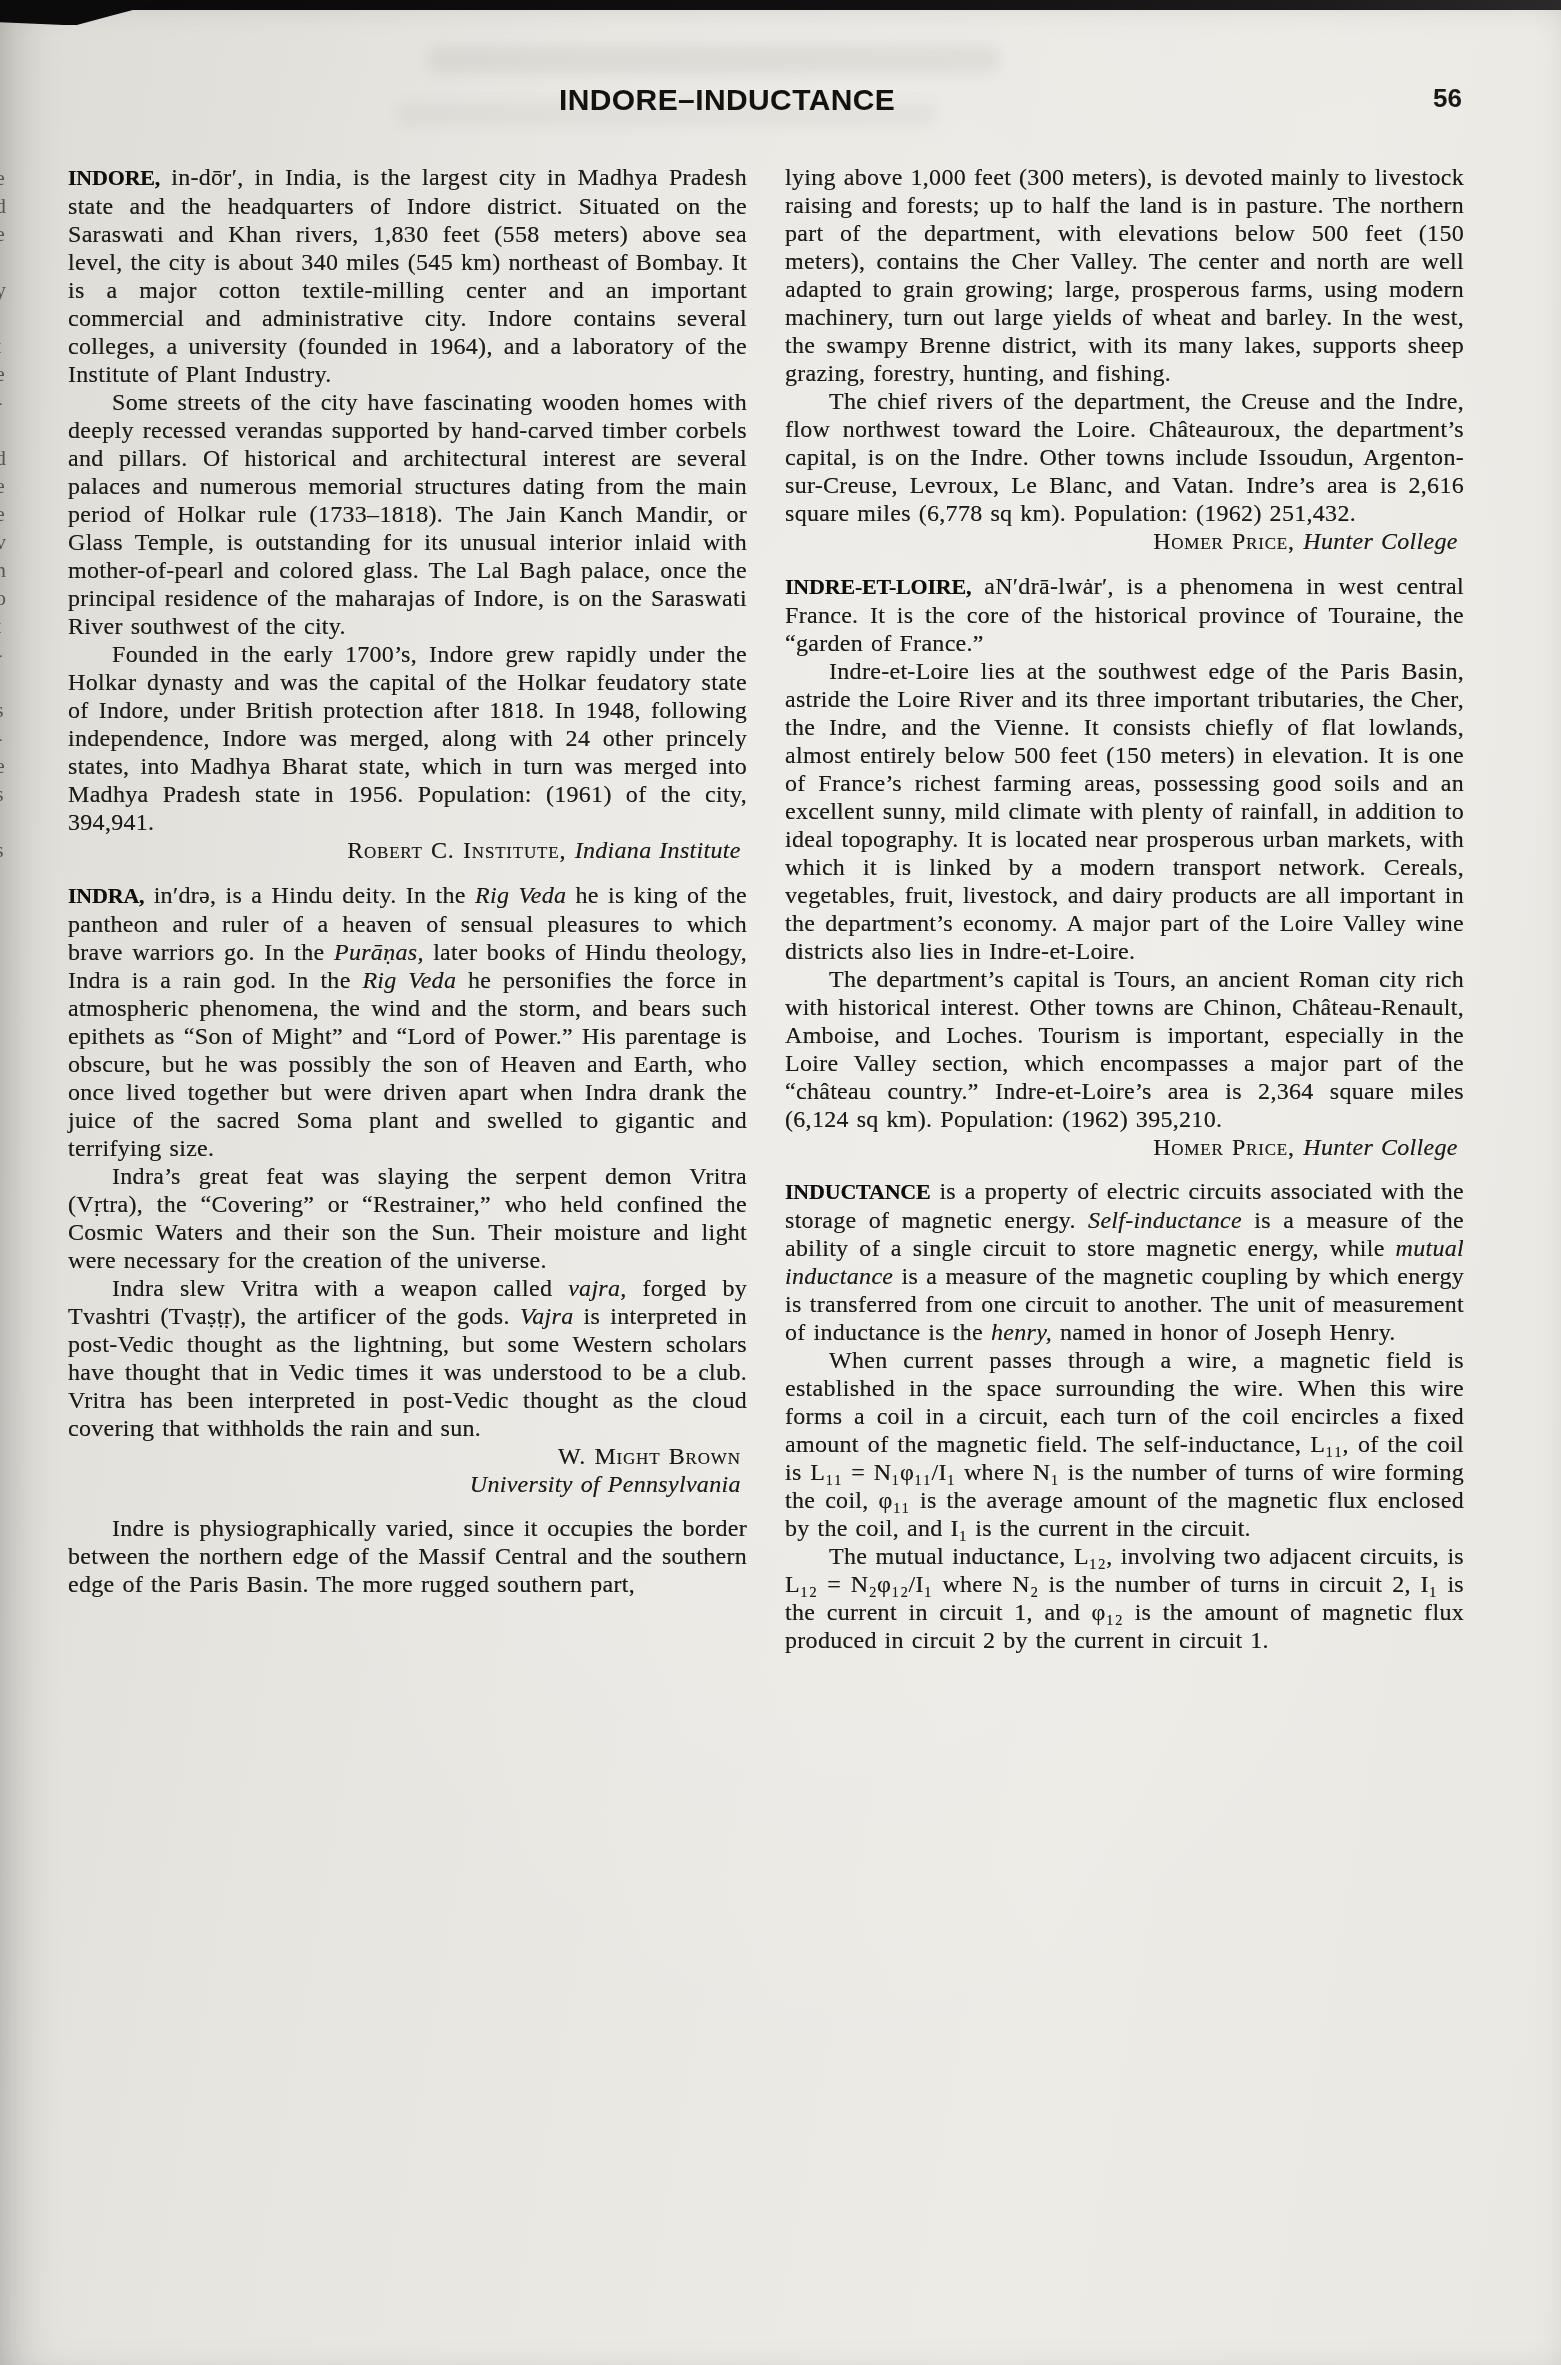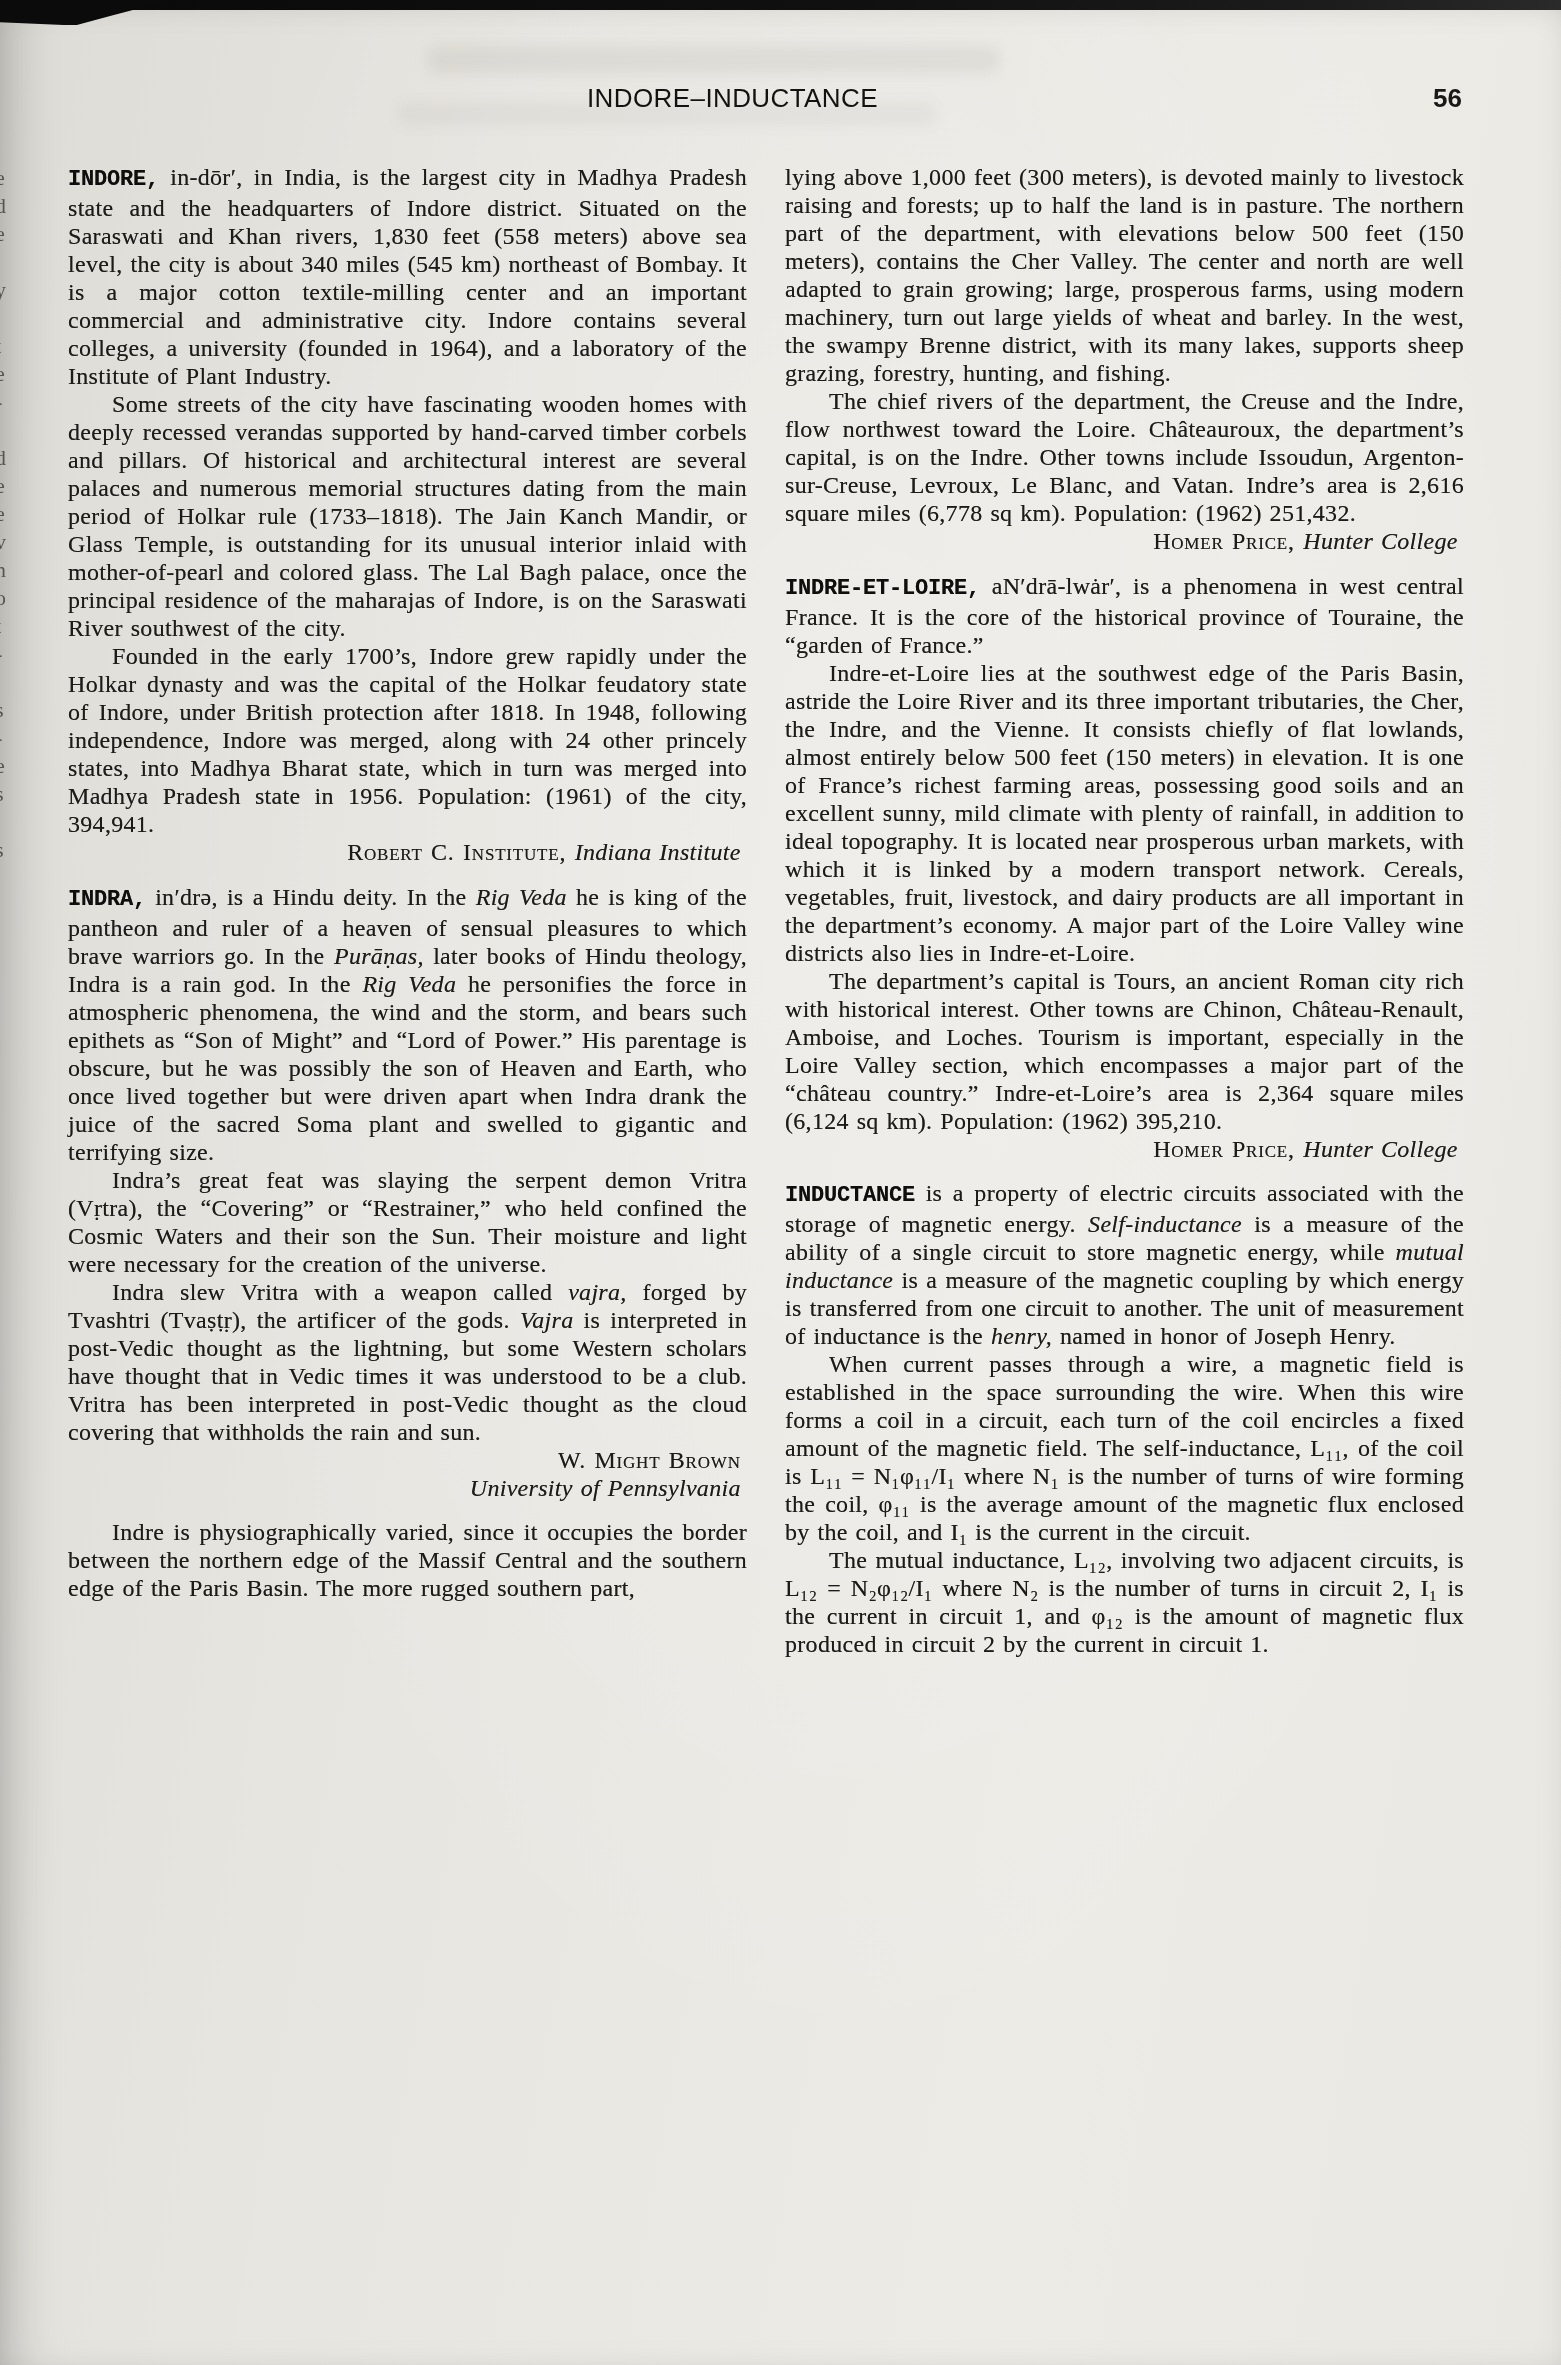--- a/index.html
+++ b/index.html
@@ -22,23 +22,23 @@
     position:absolute;left:0;top:0;width:171px;height:25.4px;
     background:#0b0b0b;
     clip-path:polygon(0 0,171px 0,111px 62%,75px 100%,0 88%);
   }
   .bleed{position:absolute;filter:blur(7.1px);background:rgba(110,108,100,0.10);border-radius:8px;}
   .bleed.b1{left:428px;top:46px;width:571px;height:27px;}
   .bleed.b2{left:397px;top:102px;width:539px;height:24px;opacity:.7;}
 
   .running-head{position:absolute;top:83px;left:0;width:100%;height:35px;}
   .head-title{
-    position:absolute;left:587px;top:0;
+    position:absolute;left:559px;top:0;
     font-family:"Liberation Sans","DejaVu Sans",sans-serif;
-    font-weight:400;font-size:26px;letter-spacing:0.4px;color:#131210;
+    font-weight:700;font-size:30px;letter-spacing:0.4px;color:#131210;
   }
   .page-num{
     position:absolute;left:1433px;top:0;
     font-family:"Liberation Sans","DejaVu Sans",sans-serif;
     font-weight:700;font-size:26px;color:#1a1918;
   }
 
   .margin-ghosts{position:absolute;left:-4.8px;top:164px;width:17.5px;}
   .ghost-line{
     height:28px;line-height:28px;font-size:21.4px;color:#45443f;
@@ -52,21 +52,21 @@
     letter-spacing:0.3px;word-spacing:1.6px;
     text-shadow:0 0 0.3px rgba(20,19,17,0.55);
   }
   #col-left{left:68px;}
   #col-right{left:785px;}
 
   .article + .article{margin-top:16.7px;}
   .para{margin:0;}
   .para.indent{text-indent:44px;}
   .seg-headword{
-    font-family:Liberation Mono, monospace;
+    font-family:Liberation Serif, serif;
     font-weight:700;font-size:22px;letter-spacing:-0.2px;color:#0f0e0d;
   }
   .seg-italic{font-style:italic;}
   .seg-smallcaps{font-variant:small-caps;letter-spacing:0.8px;}
   .byline{text-align:right;padding-right:6.3px;}
 </style>
 </head>
 <body>
 
 <div class="page">

